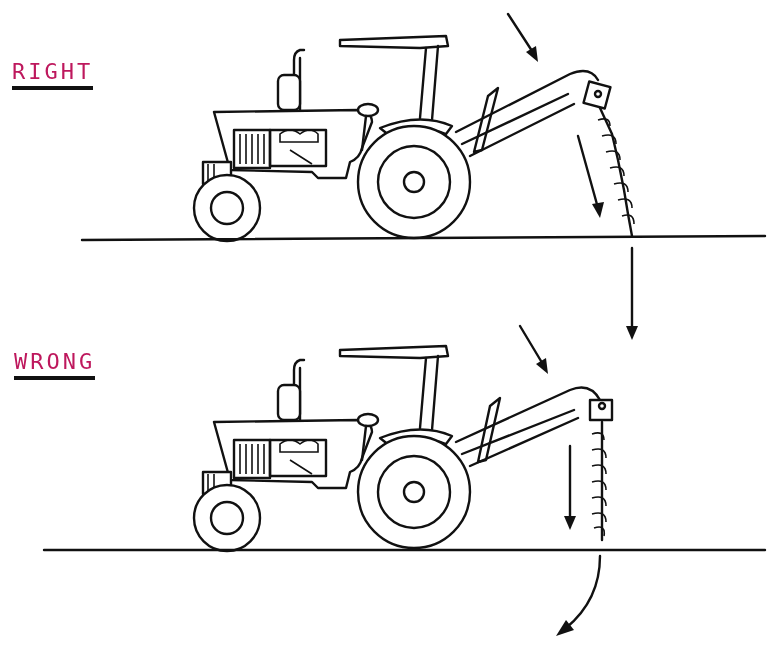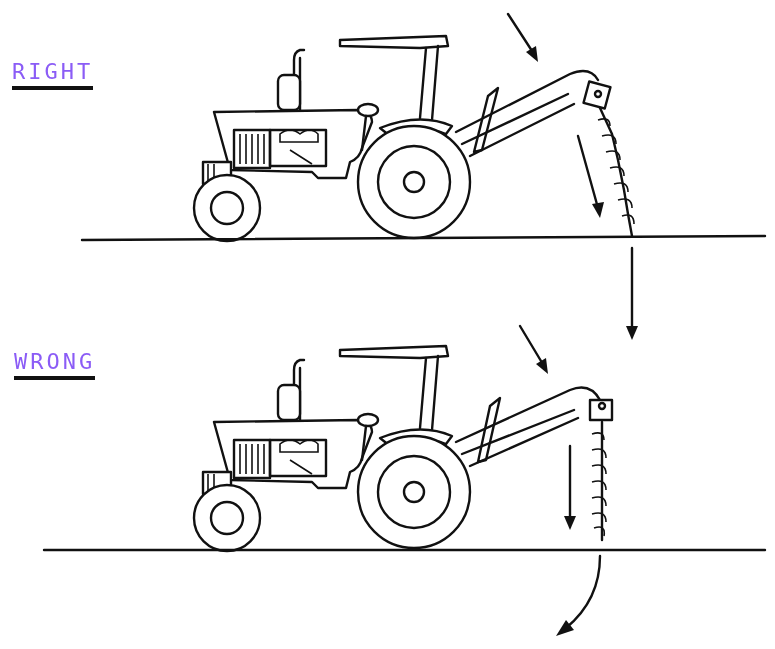--- a/index.html
+++ b/index.html
@@ -2,21 +2,21 @@
 <html><head>
   <meta charset="utf-8">
   <style>
     html, body { margin: 0; padding: 0; background: #ffffff; }
     body { width: 775px; height: 649px; position: relative; overflow: hidden; }
     .label {
       position: absolute;
       font-family: "DejaVu Sans Mono", "Liberation Mono", monospace;
       font-size: 22px;
       letter-spacing: 3px;
-      color: #8b5cf6;
+      color: #be185d;
       border-bottom: 4px solid #111;
       padding-bottom: 2px;
       line-height: 24px;
     }
     svg { position: absolute; left: 0; top: 0; }
     .ink { stroke: #111; fill: none; stroke-width: 2.4; stroke-linecap: round; stroke-linejoin: round; }
     .inkfill { stroke: #111; fill: #fff; stroke-width: 2.4; stroke-linejoin: round; }
     .thin { stroke: #111; fill: none; stroke-width: 1.6; }
     .arrowhead { fill: #111; stroke: none; }
   </style>

